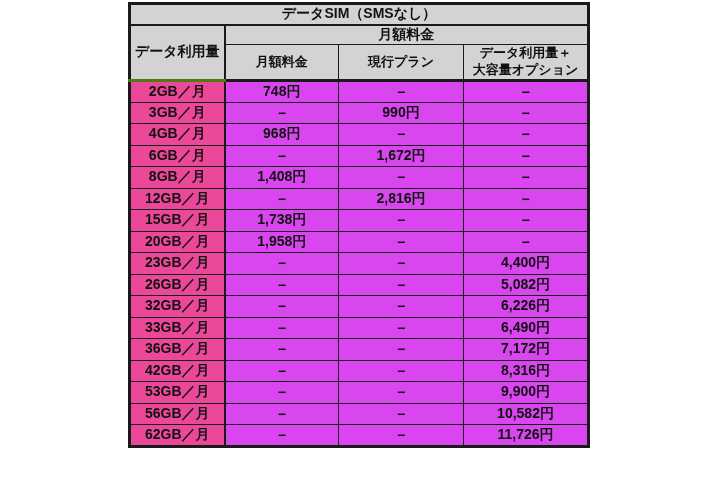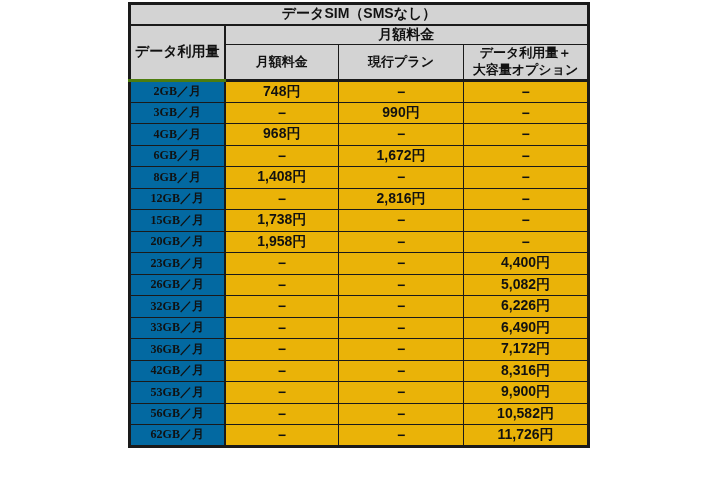--- a/index.html
+++ b/index.html
@@ -56,28 +56,27 @@
   }
   .plan-head-cell {
     background: #d3d3d3;
     height: 36px;
     font-size: 13px;
     line-height: 1.3;
     white-space: pre-line;
     border-bottom: 3px solid #1a1a1a;
   }
   .usage-cell {
-    background: #0369a1;
+    background: #ec4899;
     height: 21.5px;
-    font-size: 12px;
+    font-size: 14px;
     border-right-width: 2px;
-    font-family: Liberation Serif, serif;
   }
   .price-cell {
-    background: #eab308;
+    background: #d946ef;
     font-size: 14px;
   }
 </style>
 </head>
 <body>
 
 <div class="stage">
   <table class="pricing">
     <colgroup>
       <col style="width:95px">

